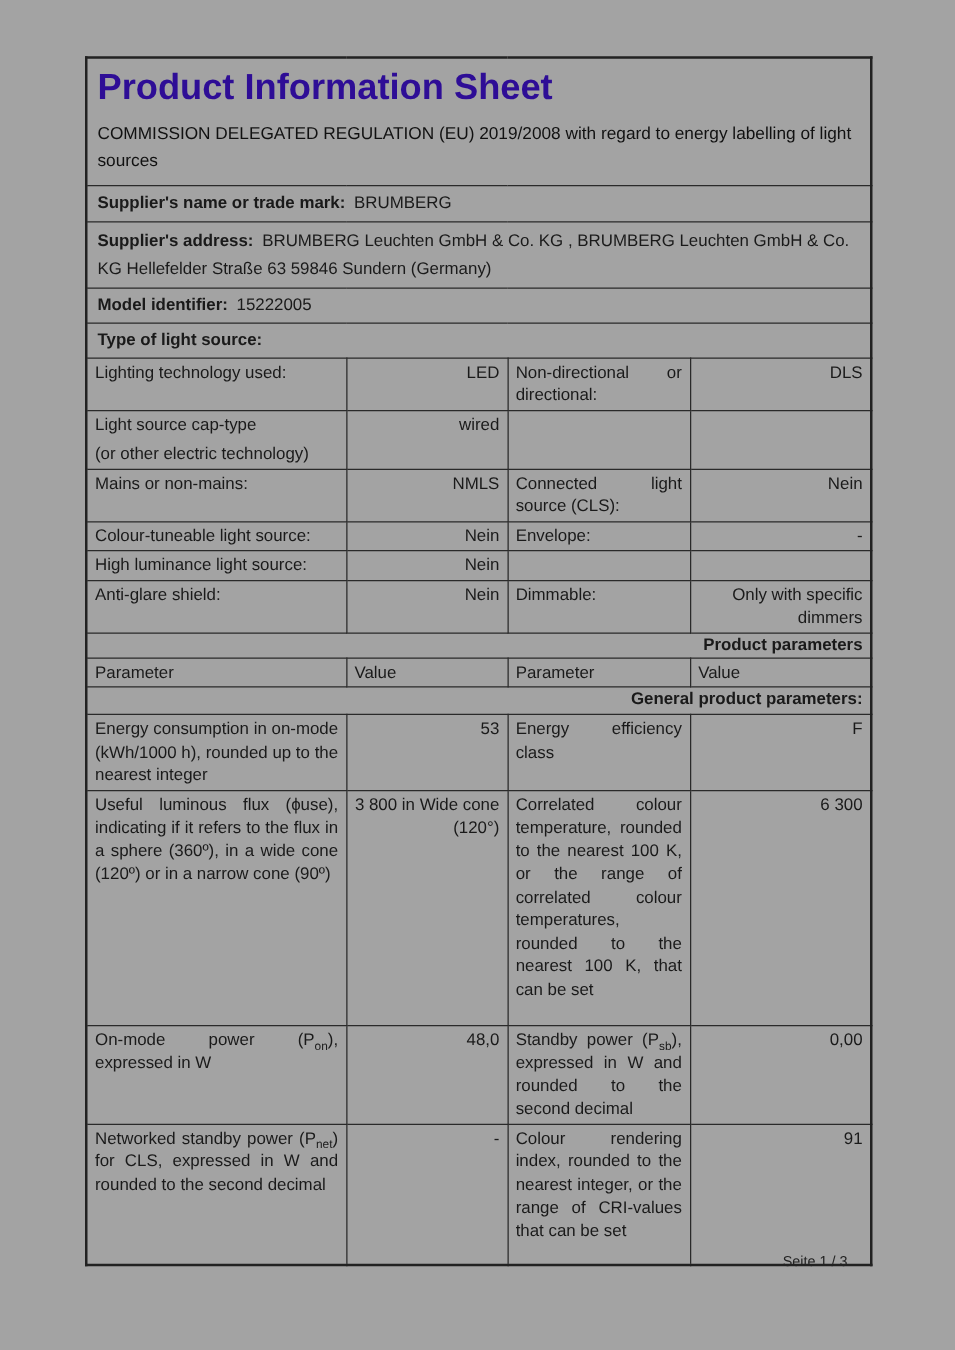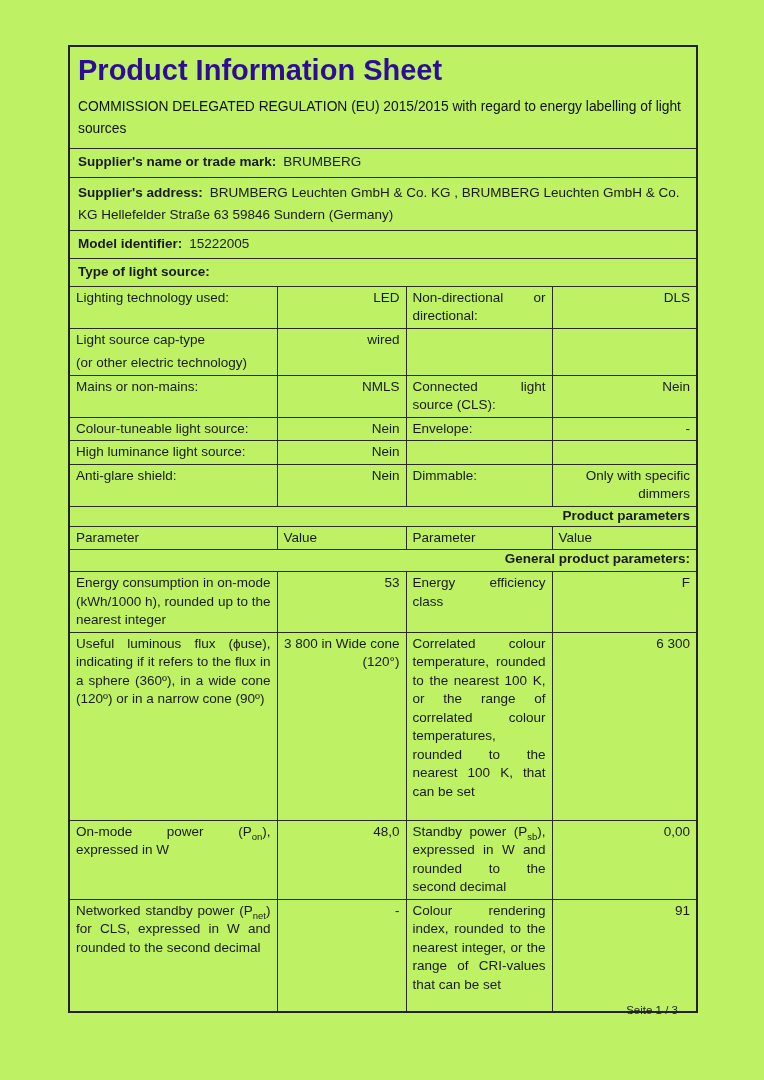--- a/index.html
+++ b/index.html
@@ -1,18 +1,18 @@
 <!DOCTYPE html>
 <html><head>
 <meta charset="utf-8">
 <style>
   * { box-sizing: border-box; margin: 0; padding: 0; }
   html, body { background: #ffffff; }
   body { width: 764px; height: 1080px; position: relative; font-family: "Liberation Sans", sans-serif; color: #1a1a1a; }
-  .page { position: absolute; left: 0; top: 0; width: 764px; height: 1080px; background: #bef264; }
+  .page { position: absolute; left: 0; top: 0; width: 764px; height: 1080px; background: #a3a3a3; }
 
   table.sheet {
     position: absolute; left: 68px; top: 45px; width: 628px;
     border-collapse: collapse; table-layout: fixed;
     border: 2px solid #222;
     font-size: 13.5px; line-height: 18.5px;
   }
   td {
     border: 1.5px solid #2a2a2a;
     padding: 2px 6px;
@@ -74,21 +74,21 @@
       <col style="width:208px">
       <col style="width:129px">
       <col style="width:146px">
       <col style="width:145px">
     </colgroup>
 
     <tbody>
         <tr class="r-title">
       <td colspan="4">
         <h1 class="doc-title">Product Information Sheet</h1>
-        <p class="reg">COMMISSION DELEGATED REGULATION (EU) 2015/2015 with regard to energy labelling of light sources</p>
+        <p class="reg">COMMISSION DELEGATED REGULATION (EU) 2019/2008 with regard to energy labelling of light sources</p>
       </td>
     </tr>
 
     <tr class="r-sup-name">
       <td colspan="4">
         <span class="lbl">Supplier's name or trade mark:</span><span>BRUMBERG</span>
       </td>
     </tr>
 
     <tr class="r-sup-addr">

